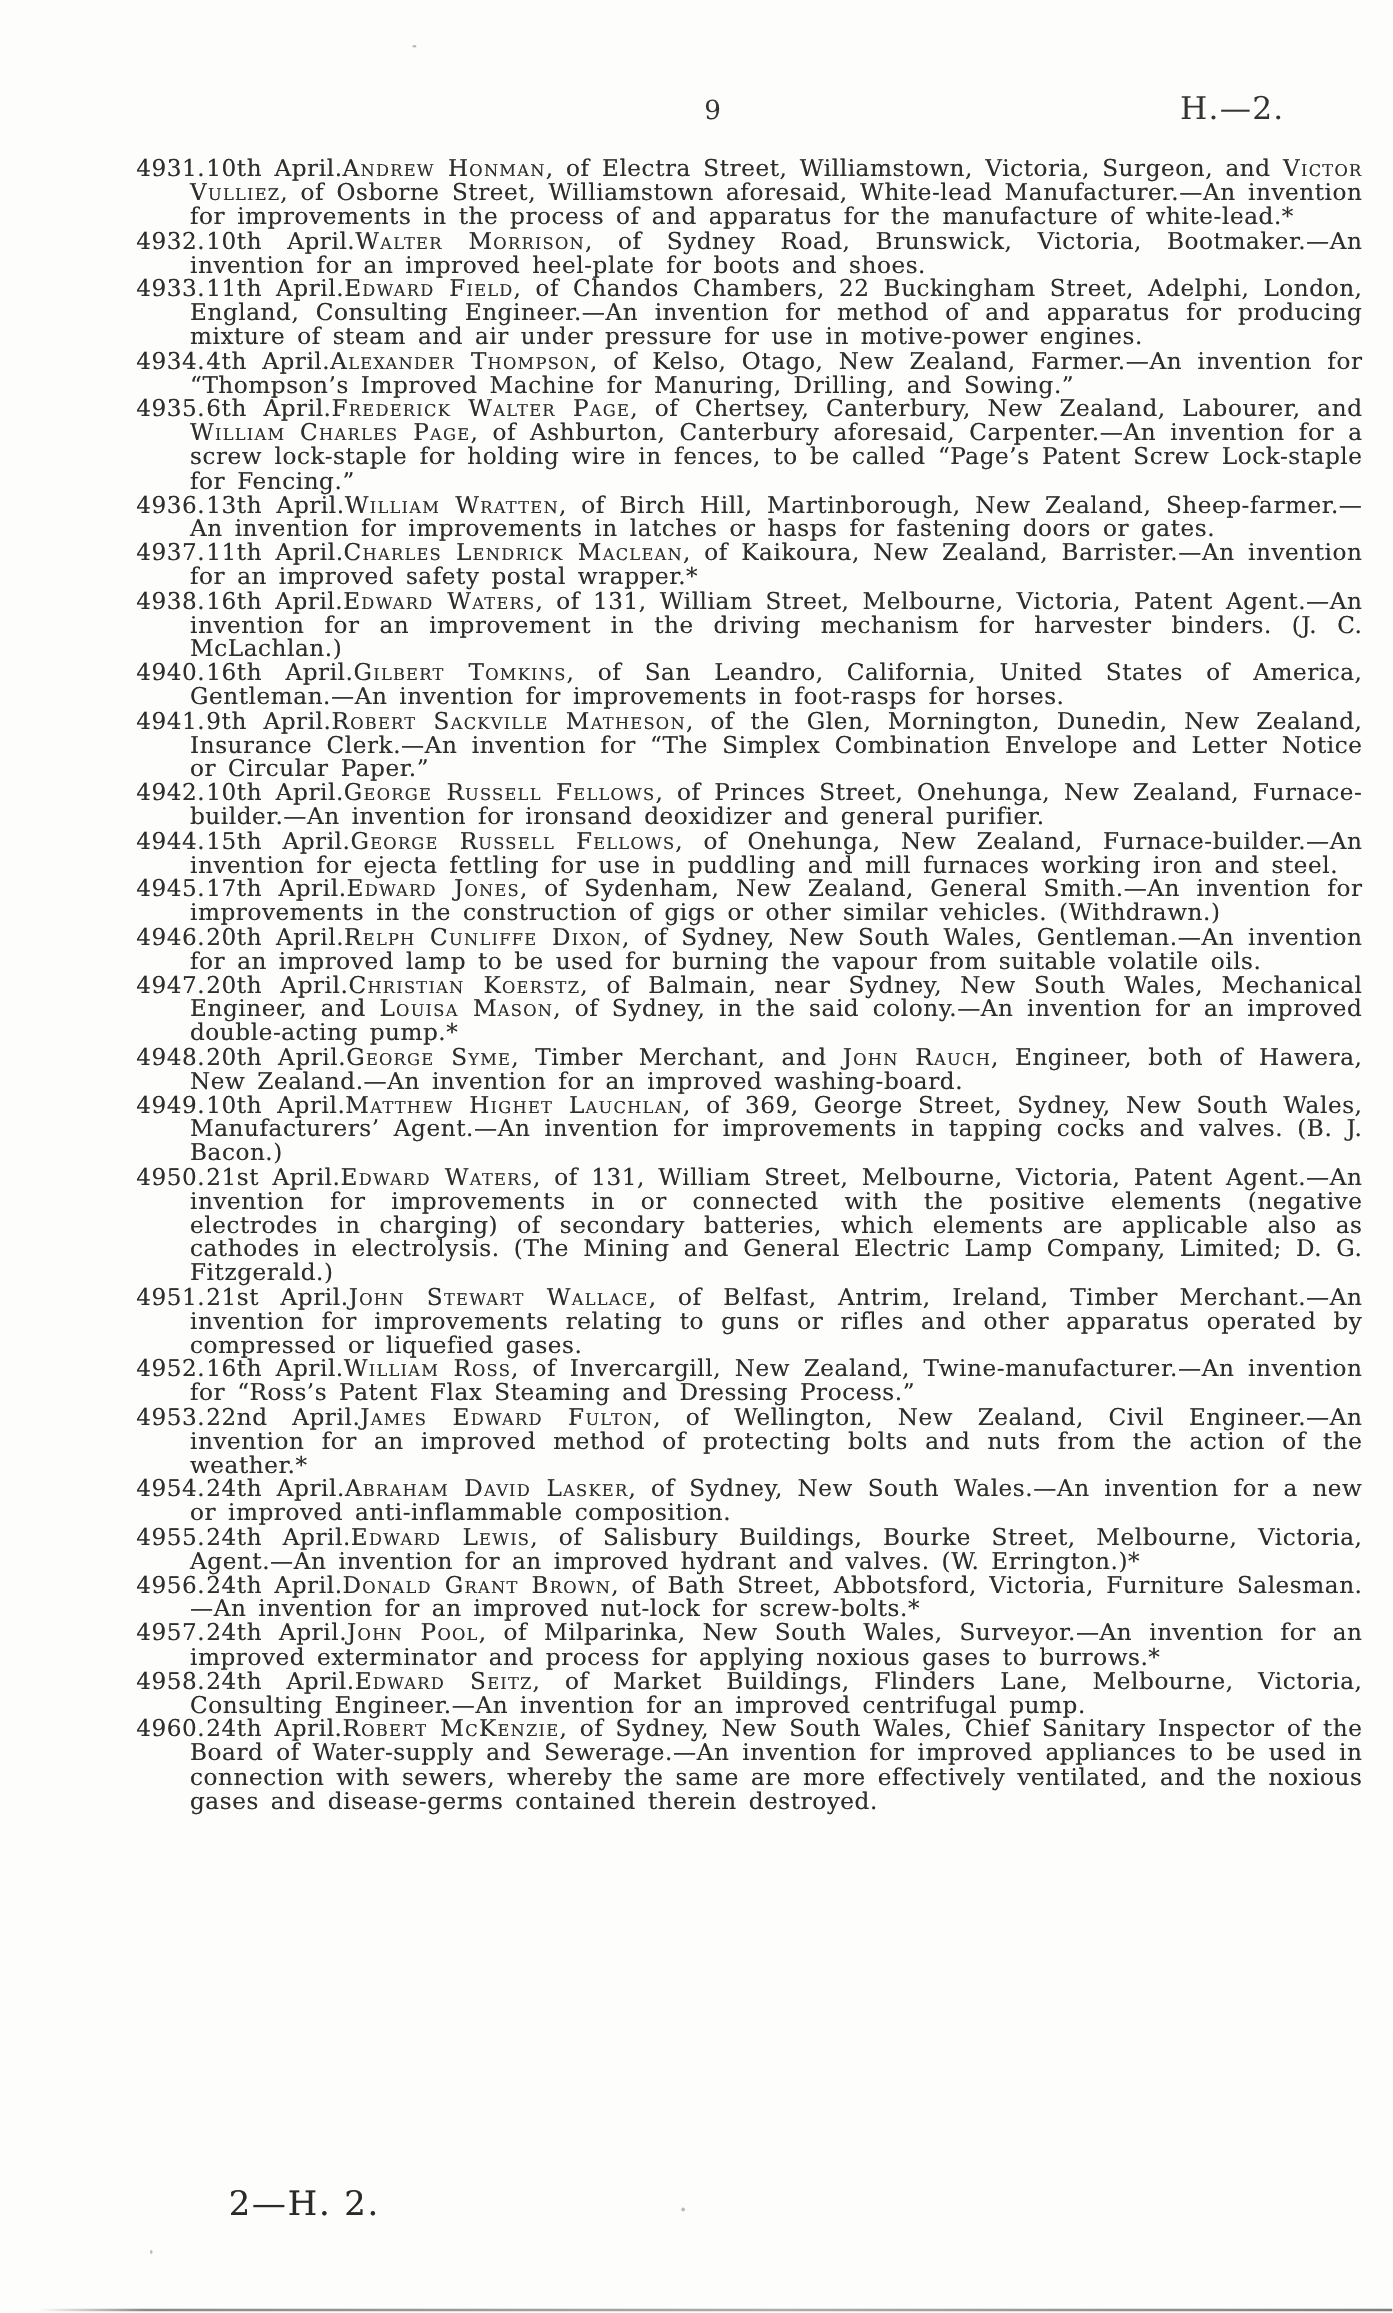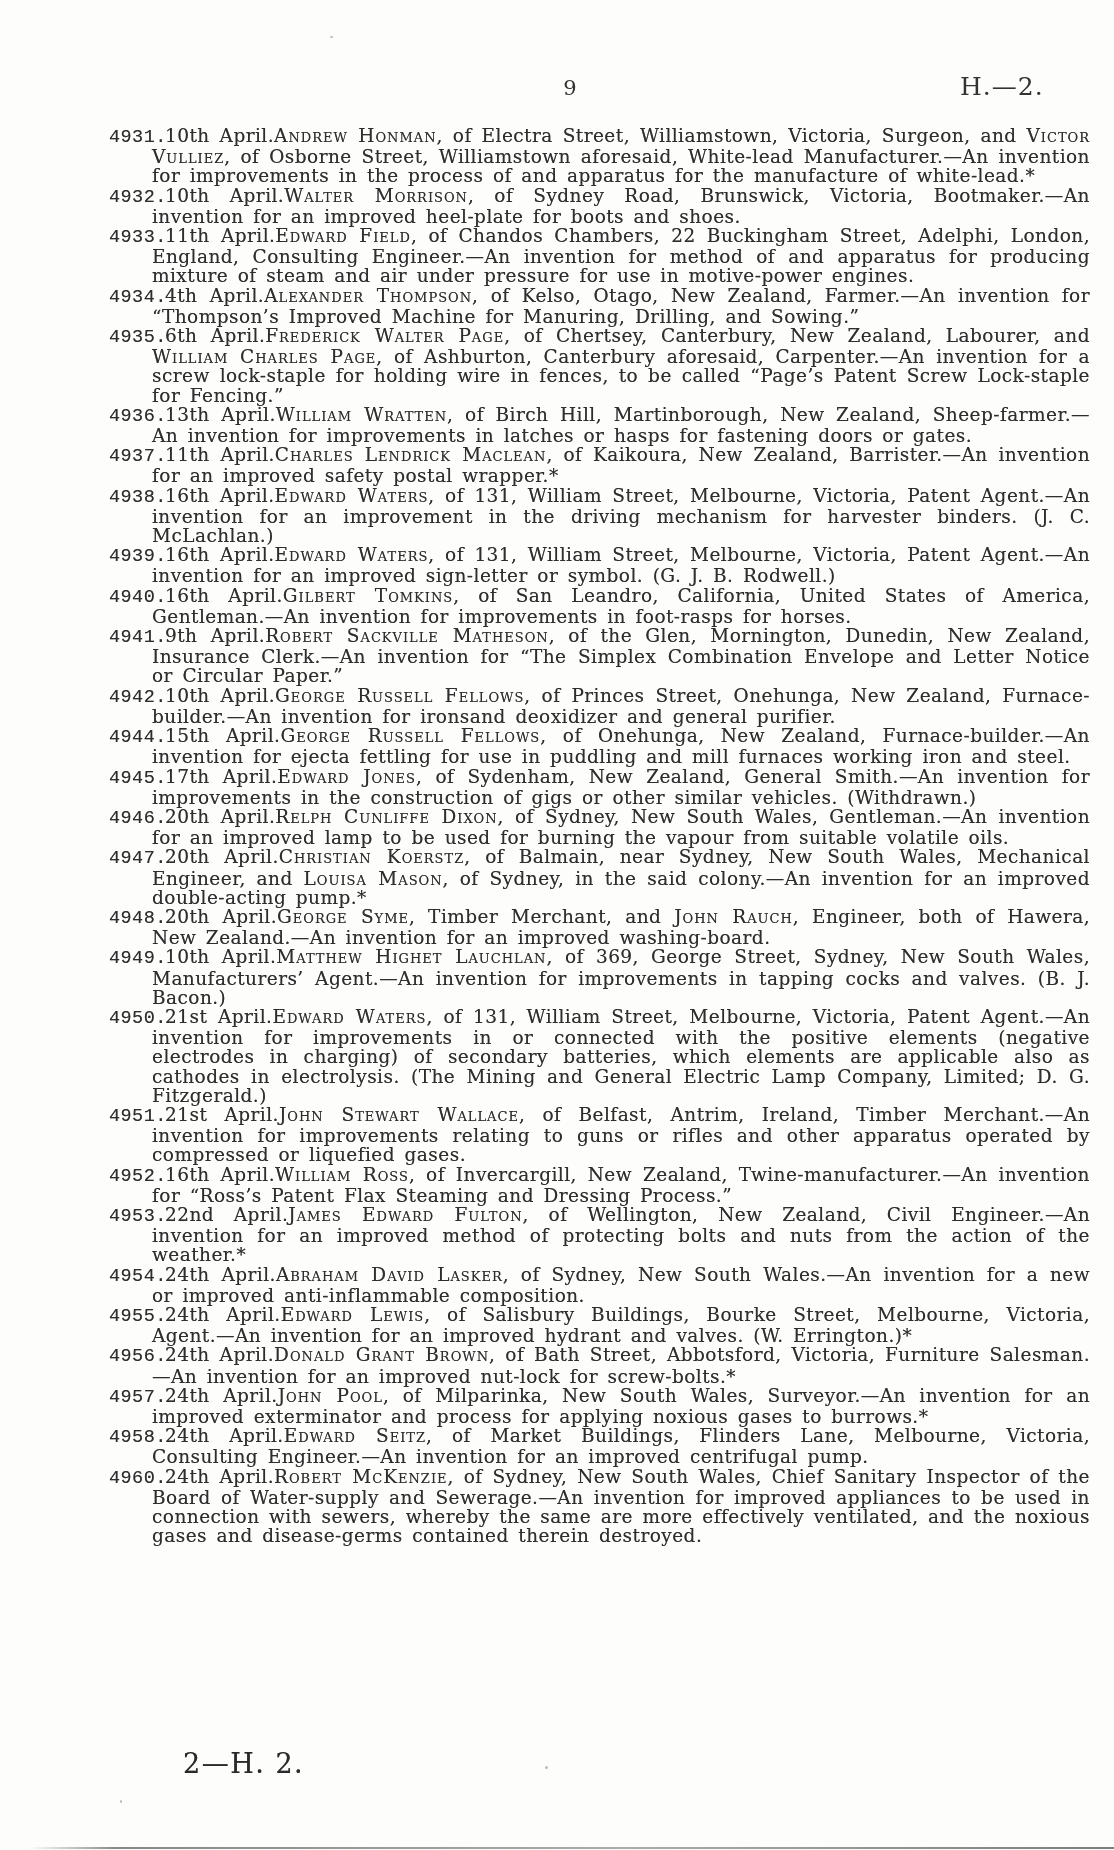--- a/index.html
+++ b/index.html
@@ -28,21 +28,20 @@
     color: #333;
   }
   .docref {
     position: absolute;
     top: 72px;
     left: 944px;
     width: 150px;
     font-size: 25px;
     letter-spacing: 1px;
     color: #333;
-    margin-left: 16px;
   }
   .content {
     position: absolute;
     top: 126px;
     left: 109px;
     width: 981px;
     font-size: 18.5px;
     line-height: 19.2px;
     text-align: justify;
     letter-spacing: 0.45px;
@@ -50,21 +49,20 @@
     text-shadow: 0 0 0.4px rgba(46,46,46,0.55);
   }
   .entry {
     padding-left: 43px;
     text-indent: -43px;
   }
   .num {
     display: inline-block;
     width: 56px;
     text-indent: 0;
-    font-family: Liberation Mono, monospace;
   }
   .date {
     margin-right: 0;
   }
   .sc {
     font-variant: small-caps;
     letter-spacing: 1px;
   }
   .footer {
     position: absolute;
@@ -102,21 +100,20 @@
   <div class="docref">H.—2.</div>
   <div class="content">
       <div class="entry"><span class="num">4931.</span><span class="date">10th April.</span><span><span class="sc">Andrew Honman</span><span>, of Electra Street, Williamstown, Victoria, Surgeon, and </span><span class="sc">Victor Vulliez</span><span>, of Osborne Street, Williamstown aforesaid, White-lead Manufacturer.—An invention for improvements in the process of and apparatus for the manufacture of white-lead.*</span></span></div>
       <div class="entry"><span class="num">4932.</span><span class="date">10th April.</span><span><span class="sc">Walter Morrison</span><span>, of Sydney Road, Brunswick, Victoria, Bootmaker.—An invention for an improved heel-plate for boots and shoes.</span></span></div>
       <div class="entry"><span class="num">4933.</span><span class="date">11th April.</span><span><span class="sc">Edward Field</span><span>, of Chandos Chambers, 22 Buckingham Street, Adelphi, London, England, Consulting Engineer.—An invention for method of and apparatus for producing mixture of steam and air under pressure for use in motive-power engines.</span></span></div>
       <div class="entry"><span class="num">4934.</span><span class="date">4th April.</span><span><span class="sc">Alexander Thompson</span><span>, of Kelso, Otago, New Zealand, Farmer.—An invention for “Thompson’s Improved Machine for Manuring, Drilling, and Sowing.”</span></span></div>
       <div class="entry"><span class="num">4935.</span><span class="date">6th April.</span><span><span class="sc">Frederick Walter Page</span><span>, of Chertsey, Canterbury, New Zealand, Labourer, and </span><span class="sc">William Charles Page</span><span>, of Ashburton, Canterbury aforesaid, Carpenter.—An invention for a screw lock-staple for holding wire in fences, to be called “Page’s Patent Screw Lock-staple for Fencing.”</span></span></div>
       <div class="entry"><span class="num">4936.</span><span class="date">13th April.</span><span><span class="sc">William Wratten</span><span>, of Birch Hill, Martinborough, New Zealand, Sheep-farmer.—An invention for improvements in latches or hasps for fastening doors or gates.</span></span></div>
       <div class="entry"><span class="num">4937.</span><span class="date">11th April.</span><span><span class="sc">Charles Lendrick Maclean</span><span>, of Kaikoura, New Zealand, Barrister.—An invention for an improved safety postal wrapper.*</span></span></div>
       <div class="entry"><span class="num">4938.</span><span class="date">16th April.</span><span><span class="sc">Edward Waters</span><span>, of 131, William Street, Melbourne, Victoria, Patent Agent.—An invention for an improvement in the driving mechanism for harvester binders.  (J. C. McLachlan.)</span></span></div>
-      <div class="entry"><span class="num">4939.</span><span class="date">16th April.</span><span><span class="sc">Edward Waters</span><span>, of 131, William Street, Melbourne, Victoria, Patent Agent.—An invention for an improved sign-letter or symbol.  (G. J. B. Rodwell.)</span></span></div>
       <div class="entry"><span class="num">4940.</span><span class="date">16th April.</span><span><span class="sc">Gilbert Tomkins</span><span>, of San Leandro, California, United States of America, Gentleman.—An invention for improvements in foot-rasps for horses.</span></span></div>
       <div class="entry"><span class="num">4941.</span><span class="date">9th April.</span><span><span class="sc">Robert Sackville Matheson</span><span>, of the Glen, Mornington, Dunedin, New Zealand, Insurance Clerk.—An invention for “The Simplex Combination Envelope and Letter Notice or Circular Paper.”</span></span></div>
       <div class="entry"><span class="num">4942.</span><span class="date">10th April.</span><span><span class="sc">George Russell Fellows</span><span>, of Princes Street, Onehunga, New Zealand, Furnace-builder.—An invention for ironsand deoxidizer and general purifier.</span></span></div>
       <div class="entry"><span class="num">4944.</span><span class="date">15th April.</span><span><span class="sc">George Russell Fellows</span><span>, of Onehunga, New Zealand, Furnace-builder.—An invention for ejecta fettling for use in puddling and mill furnaces working iron and steel.</span></span></div>
       <div class="entry"><span class="num">4945.</span><span class="date">17th April.</span><span><span class="sc">Edward Jones</span><span>, of Sydenham, New Zealand, General Smith.—An invention for improvements in the construction of gigs or other similar vehicles.  (Withdrawn.)</span></span></div>
       <div class="entry"><span class="num">4946.</span><span class="date">20th April.</span><span><span class="sc">Relph Cunliffe Dixon</span><span>, of Sydney, New South Wales, Gentleman.—An invention for an improved lamp to be used for burning the vapour from suitable volatile oils.</span></span></div>
       <div class="entry"><span class="num">4947.</span><span class="date">20th April.</span><span><span class="sc">Christian Koerstz</span><span>, of Balmain, near Sydney, New South Wales, Mechanical Engineer, and </span><span class="sc">Louisa Mason</span><span>, of Sydney, in the said colony.—An invention for an improved double-acting pump.*</span></span></div>
       <div class="entry"><span class="num">4948.</span><span class="date">20th April.</span><span><span class="sc">George Syme</span><span>, Timber Merchant, and </span><span class="sc">John Rauch</span><span>, Engineer, both of Hawera, New Zealand.—An invention for an improved washing-board.</span></span></div>
       <div class="entry"><span class="num">4949.</span><span class="date">10th April.</span><span><span class="sc">Matthew Highet Lauchlan</span><span>, of 369, George Street, Sydney, New South Wales, Manufacturers’ Agent.—An invention for improvements in tapping cocks and valves.  (B. J. Bacon.)</span></span></div>
       <div class="entry"><span class="num">4950.</span><span class="date">21st April.</span><span><span class="sc">Edward Waters</span><span>, of 131, William Street, Melbourne, Victoria, Patent Agent.—An invention for improvements in or connected with the positive elements (negative electrodes in charging) of secondary batteries, which elements are applicable also as cathodes in electrolysis.  (The Mining and General Electric Lamp Company, Limited; D. G. Fitzgerald.)</span></span></div>

